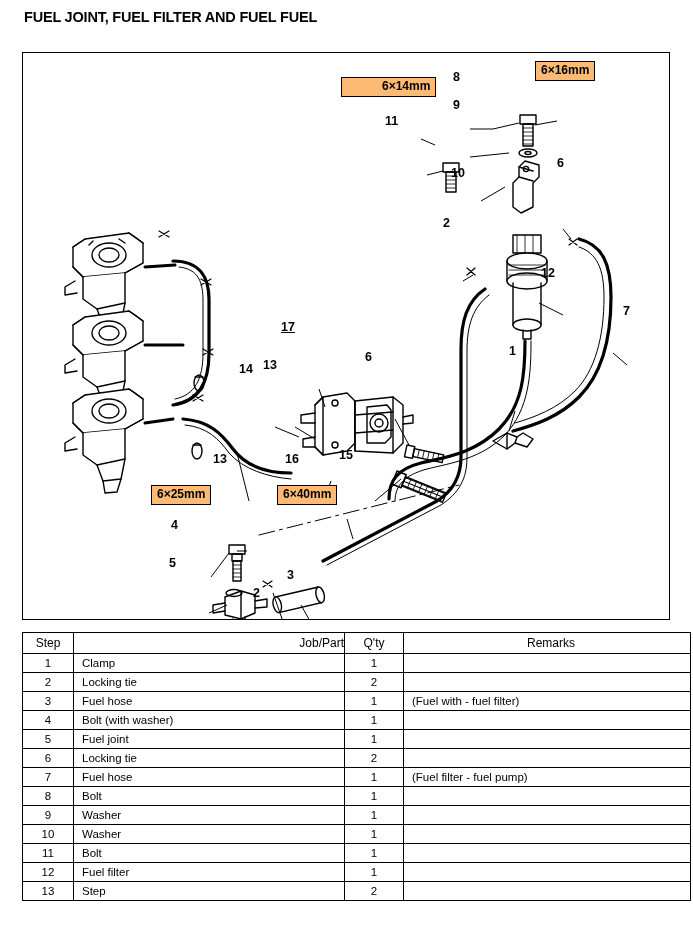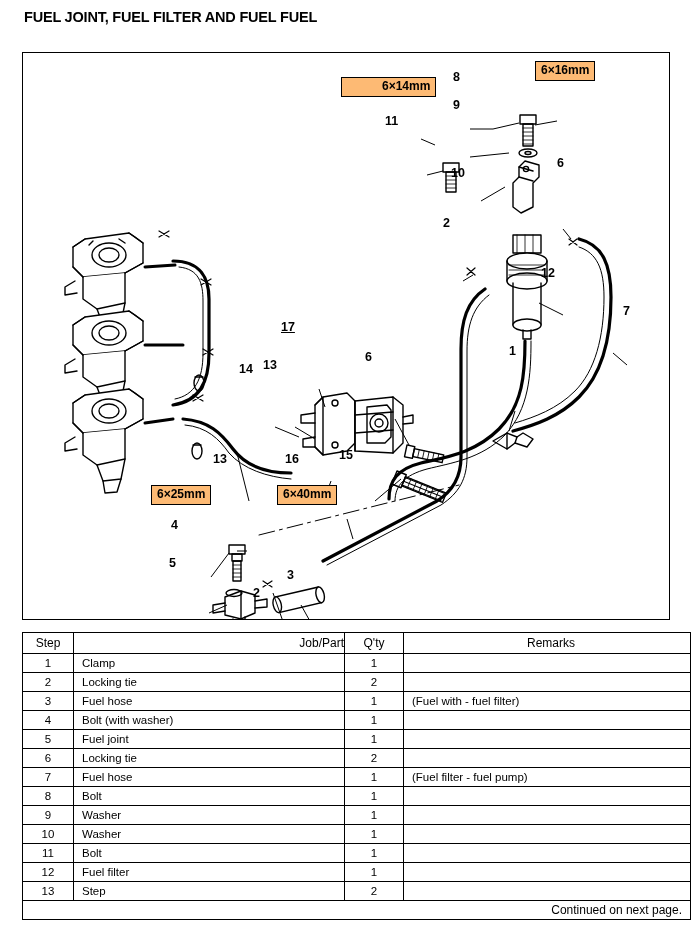--- a/index.html
+++ b/index.html
@@ -450,20 +450,17 @@
           <td class="col-job">Fuel filter</td>
           <td class="col-qty">1</td>
           <td class="col-rem"></td>
         </tr>
         <tr>
           <td class="col-step">13</td>
           <td class="col-job">Step</td>
           <td class="col-qty">2</td>
           <td class="col-rem"></td>
         </tr>
-        <tr class="footnote-row">
-          <td colspan="4">Continued on next page.</td>
-        </tr>
       </tbody>
     </table>
   </div>
 
 </div>
 
 </body></html>

